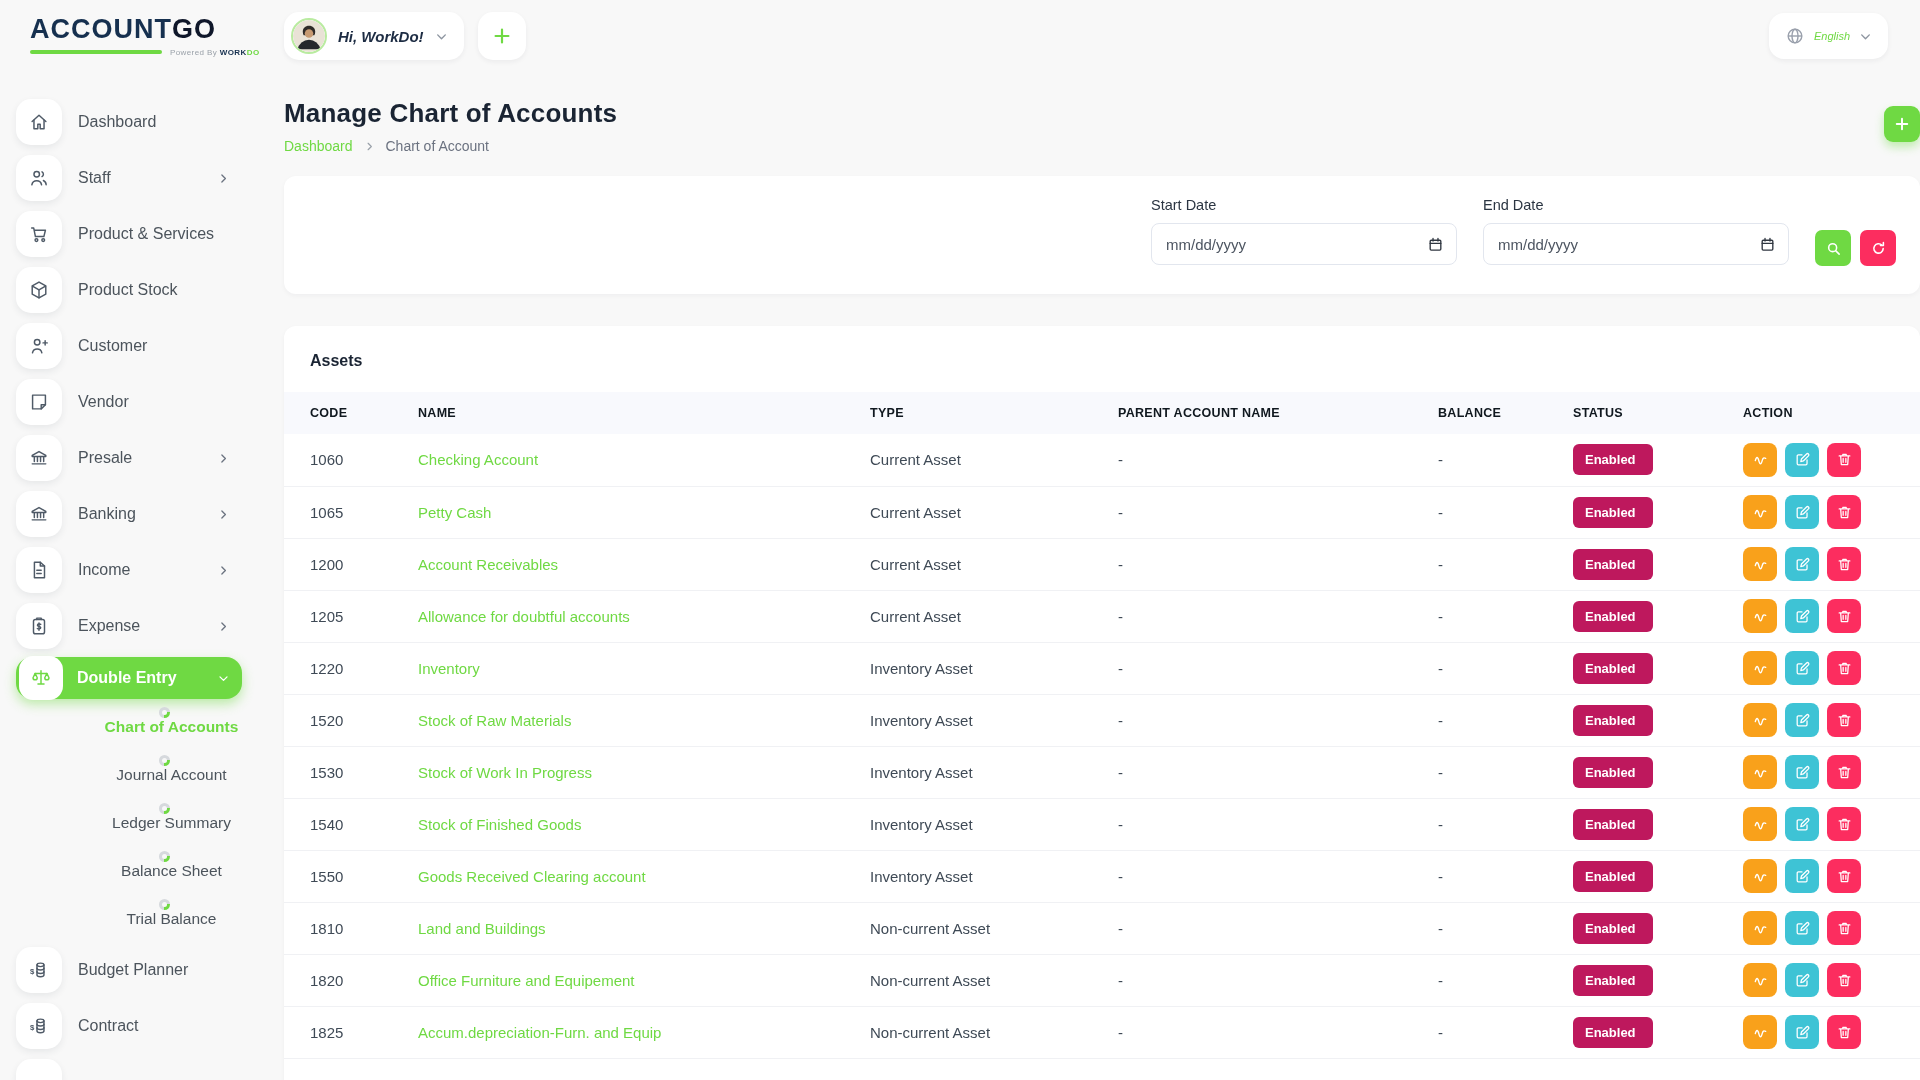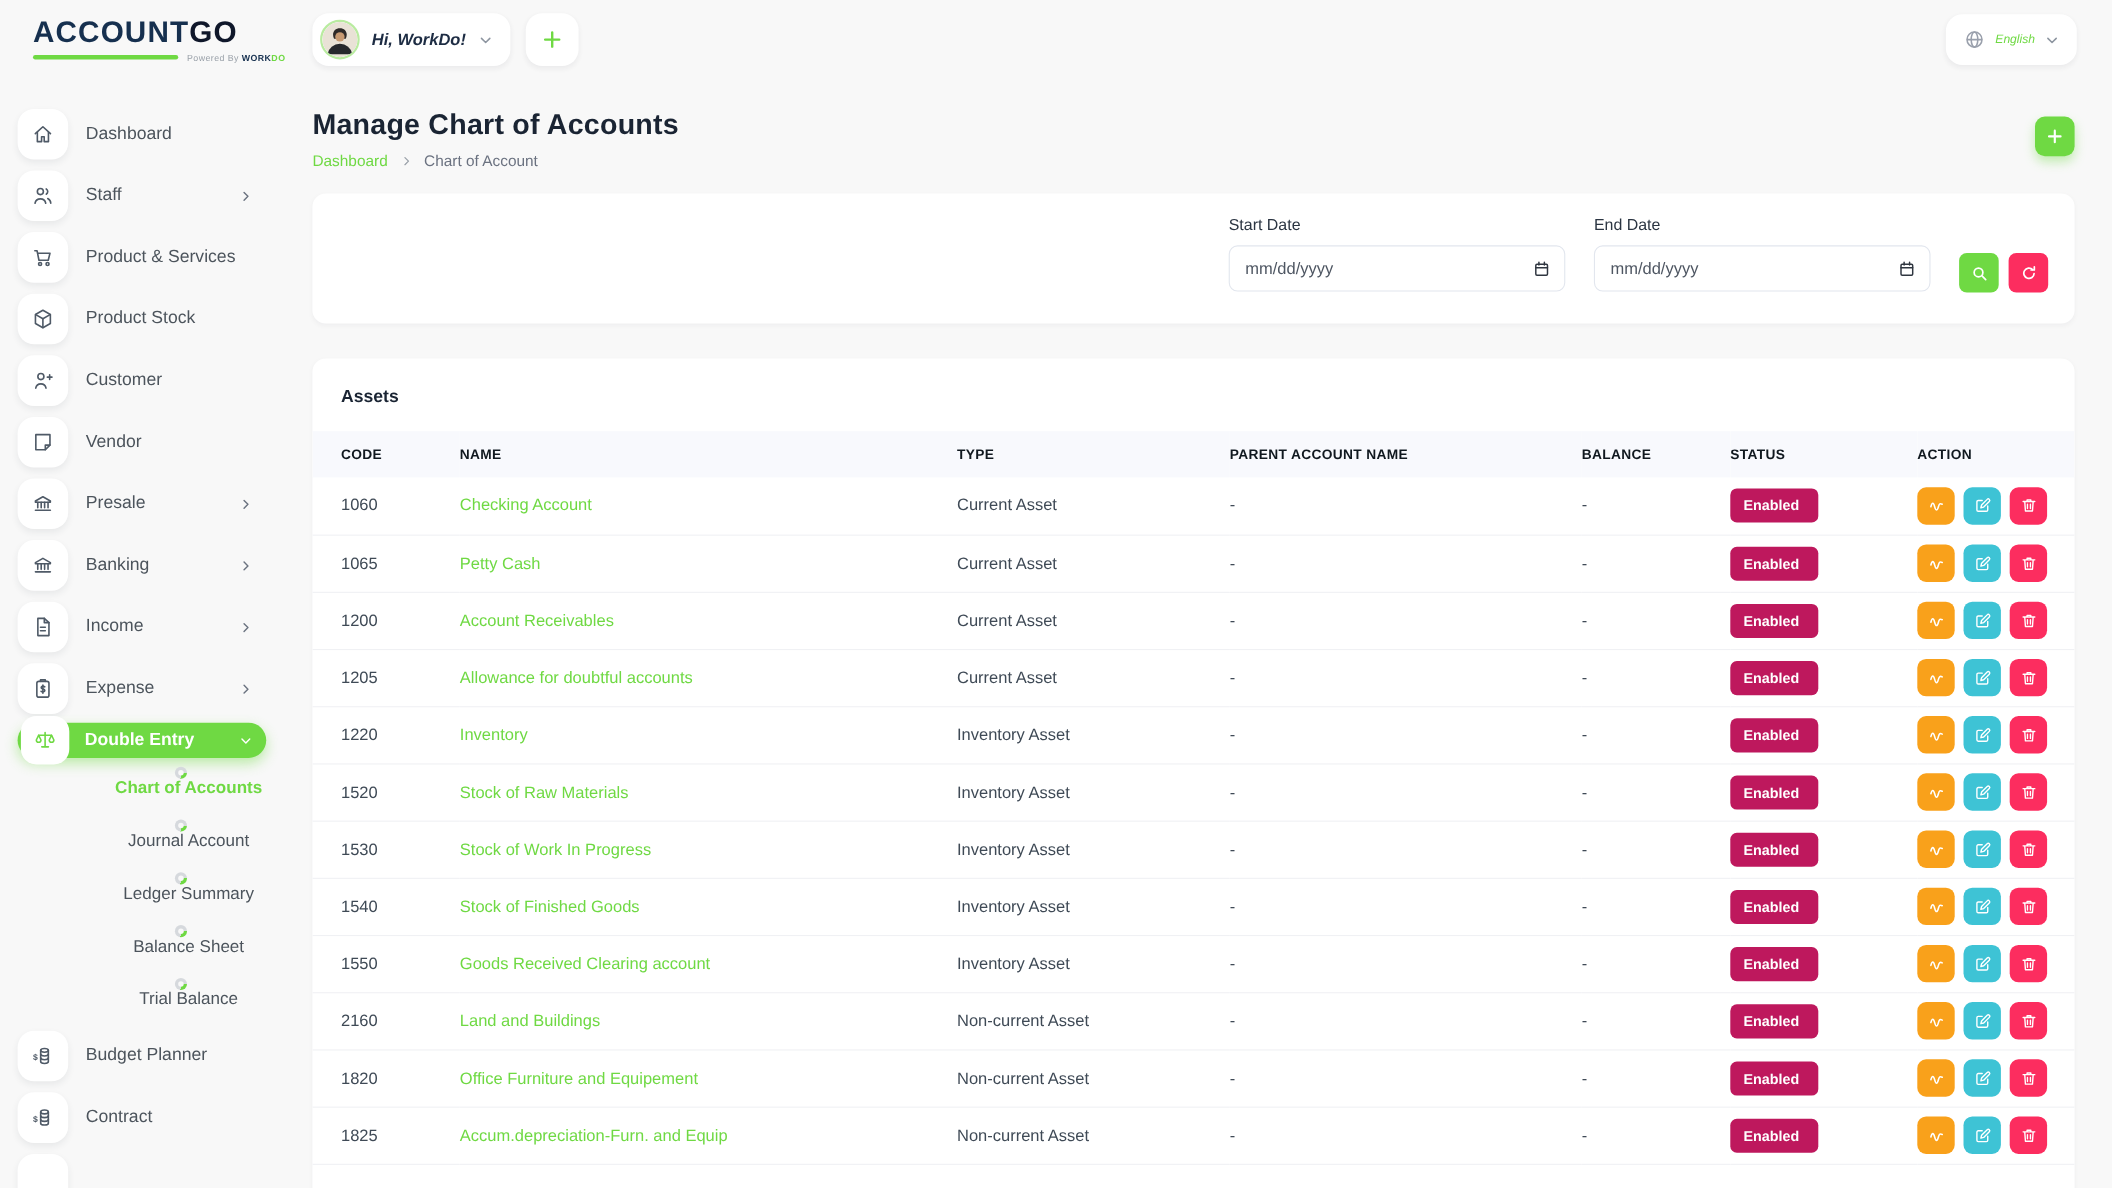--- a/index.html
+++ b/index.html
@@ -35,35 +35,35 @@
   .sidebar { width:284px; flex:0 0 284px; padding:27px 0 0 16px; overflow:hidden; }
 
   .menu-item { display:flex; align-items:center; width:226px; height:46px; margin-bottom:10px; cursor:pointer; }
   .icon-box { width:46px; height:46px; border-radius:15px; background:#fff; flex:0 0 46px;
     box-shadow:0 3px 7px rgba(40,50,60,.08); display:flex; align-items:center; justify-content:center; color:#4f5a67; }
   .icon-box svg { width:22px; height:22px; }
   .menu-label { margin-left:16px; font-size:16px; color:#4c545c; font-weight:500; }
   .menu-chev { margin-left:auto; margin-right:12px; color:#6b7380; display:flex; }
   .menu-chev svg { width:13px; height:13px; }
 
-  .menu-item.active { background:#6fd943; border-radius:16px; height:32px; margin-top:-2px; margin-bottom:8px;
+  .menu-item.active { background:#6fd943; border-radius:16px; height:42px; margin-top:-2px; margin-bottom:8px;
     box-shadow:0 5px 12px rgba(111,217,67,.45); }
   .menu-item.active .icon-box { width:44px; height:44px; flex-basis:44px; margin-left:3px; color:#6fd943; box-shadow:none; border-radius:14px; }
   .menu-item.active .menu-label { color:#fff; font-weight:700; margin-left:14px; }
   .menu-item.active .menu-chev { color:#fff; }
 
   .submenu-item { display:flex; align-items:center; height:48px; padding-left:28px; cursor:pointer;flex-direction:column; }
   .bullet { width:11px; height:11px; border-radius:50%; position:relative; flex:0 0 11px;
     background:conic-gradient(from 90deg,#6fd943 0 95deg,#d6d9dd 95deg 360deg); }
   .bullet::after { content:''; position:absolute; inset:3px; border-radius:50%; background:#f8f8f8; }
   .submenu-label { margin-left:15px; font-size:15.5px; color:#4c545c; font-weight:500; }
   .submenu-item.active .submenu-label { color:#6fd943; font-weight:700; }
 
   
-  .main { flex:1; padding-right:34px; }
+  .main { flex:1; }
   .page-head { display:flex; justify-content:space-between; align-items:flex-start; margin-top:26px; }
   .page-title { font-size:26px; font-weight:700; color:#1a2433; letter-spacing:.2px; }
   .breadcrumb { margin-top:9px; display:flex; align-items:center; gap:11px; font-size:14px; }
   .crumb-home { color:#6fd943; cursor:pointer; text-decoration:none; }
   .crumb-sep { color:#9aa1a9; display:flex; } .crumb-sep svg { width:11px; height:11px; }
   .crumb-cur { color:#6b7280; }
   .add-btn { width:36px; height:36px; border-radius:9px; background:#6fd943; color:#fff; margin-top:8px;
     display:flex; align-items:center; justify-content:center; box-shadow:0 5px 10px rgba(111,217,67,.4); cursor:pointer; }
   .add-btn svg { width:18px; height:18px; }
 
@@ -739,21 +739,21 @@
                       <svg viewBox="0 0 24 24" fill="none" stroke="currentColor" stroke-width="1.8" stroke-linecap="round" stroke-linejoin="round">
                         <path d="M4.5 7h15M9.6 7V4.9h4.8V7M6.6 7l.9 12.1h9L17.4 7"></path>
                         <path d="M10.1 10.5v5.4M13.9 10.5v5.4"></path>
                       </svg>
                     </span>
                   </button>
                 </div>
               </td>
             </tr>
             <tr>
-              <td>2160</td>
+              <td>1810</td>
               <td><a class="name-link">Land and Buildings</a></td>
               <td>Non-current Asset</td>
               <td>-</td>
               <td>-</td>
               <td><span class="badge">Enabled</span></td>
               <td>
                 <div class="actions">
                   <button class="action-btn act-activity">
                     <span style="display:flex">
                       <svg viewBox="0 0 24 24" fill="none" stroke="currentColor" stroke-width="2" stroke-linecap="round" stroke-linejoin="round">

